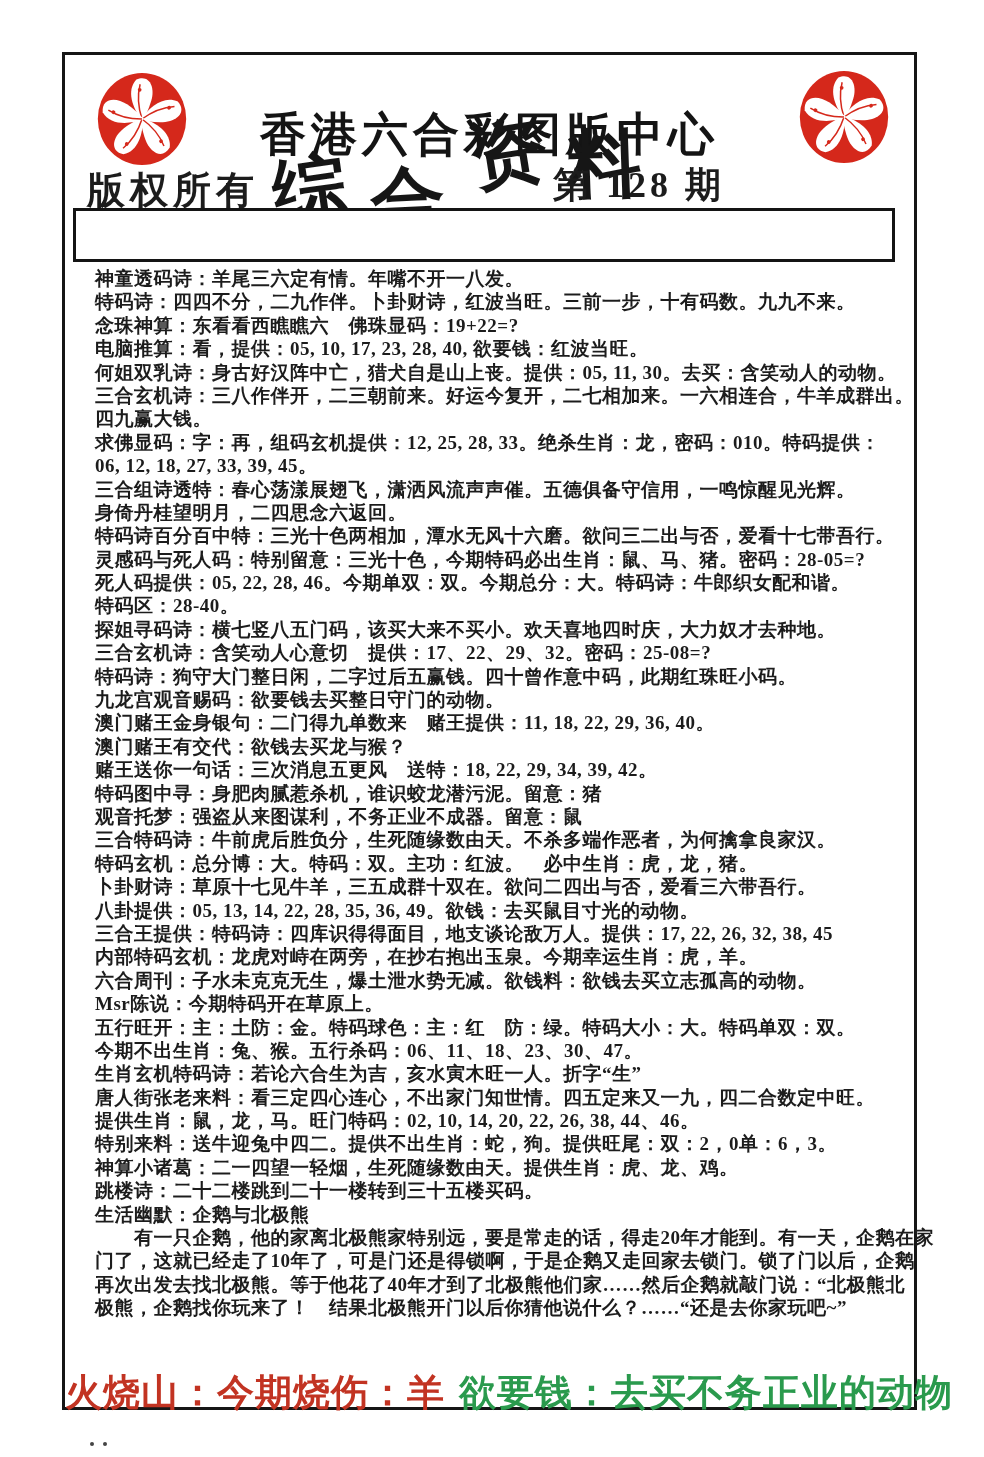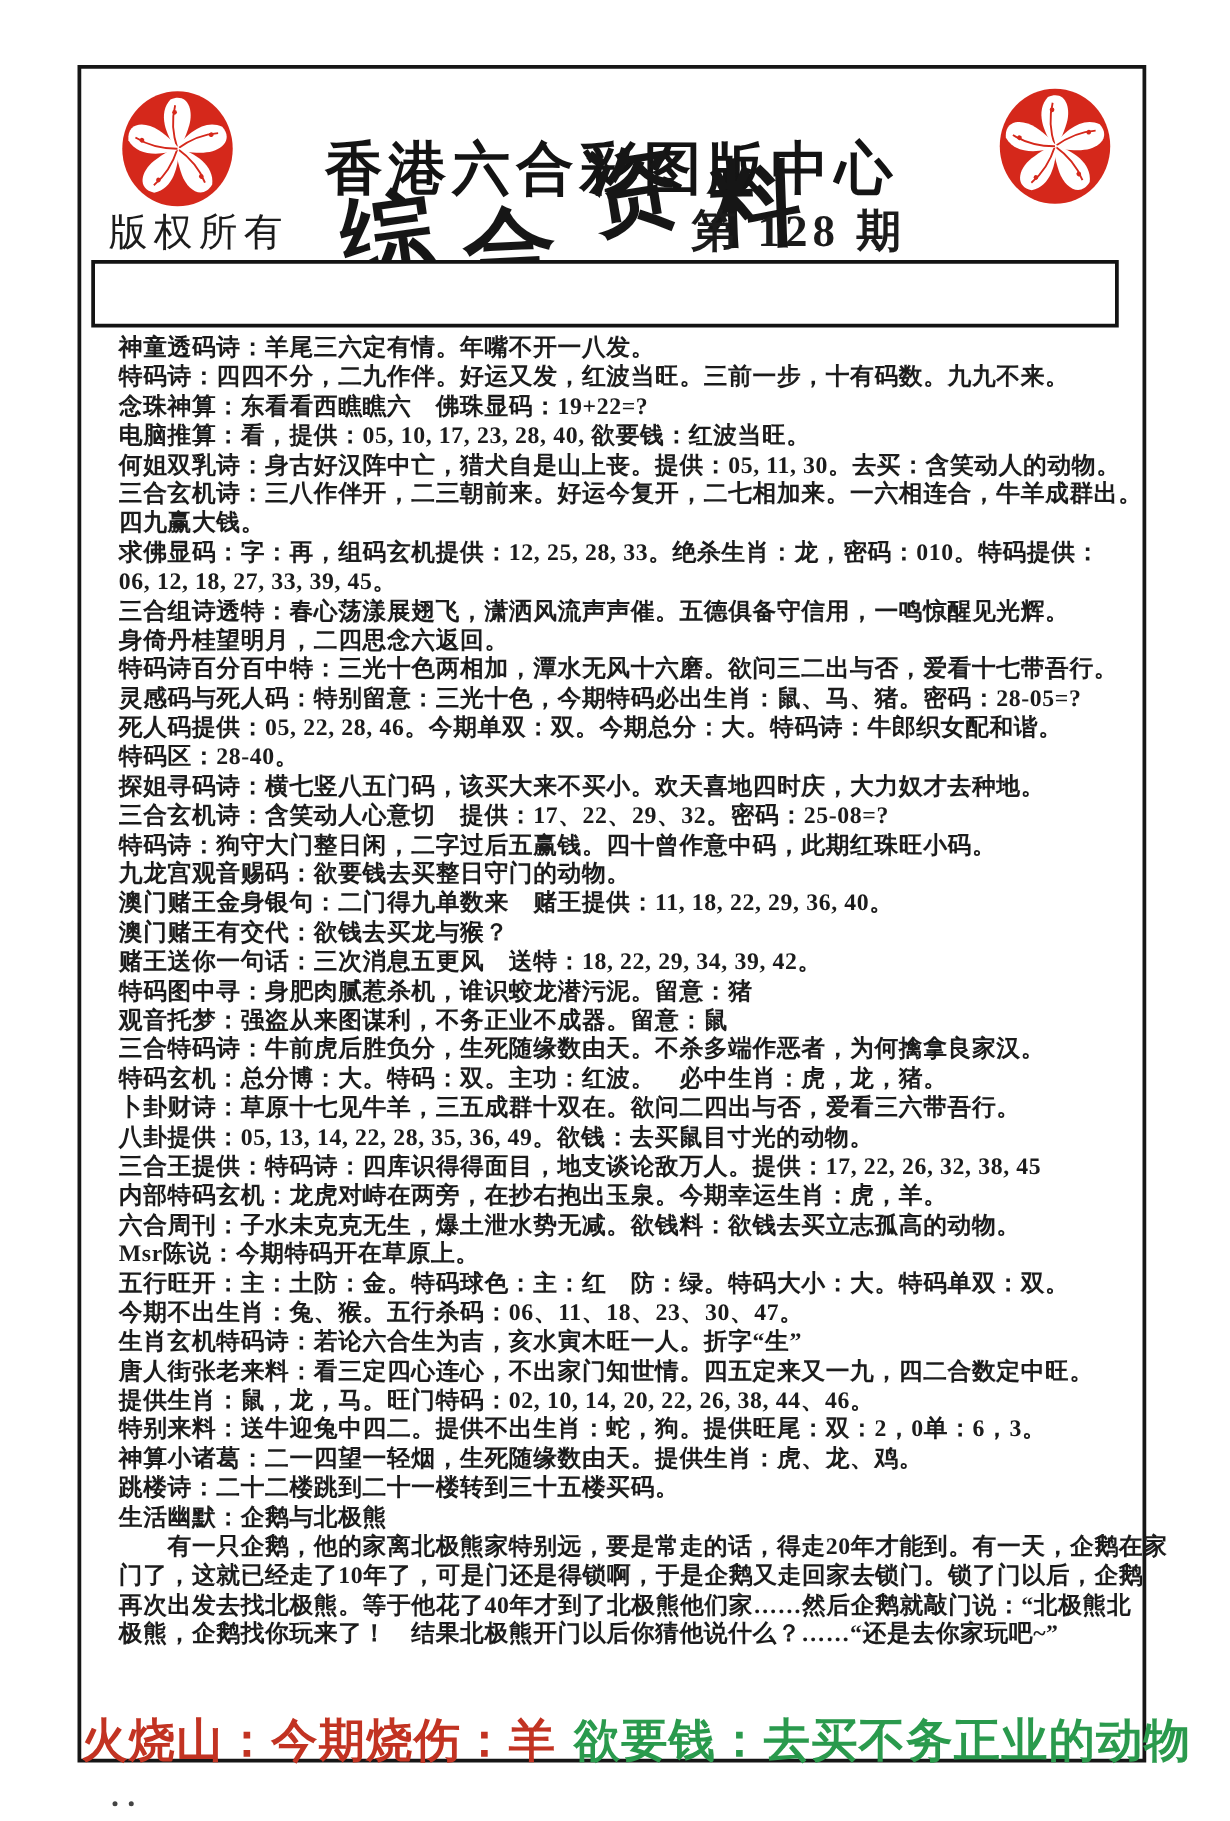--- a/index.html
+++ b/index.html
@@ -8,21 +8,21 @@
   .outer-box{position:absolute;left:62px;top:52px;width:849px;height:1352px;
              border:3px solid #161616;background:#ffffff;}
   .logo{position:absolute;width:94px;height:100px;}
   .logo-left{left:30px;top:14px;}
   .logo-right{left:732px;top:12px;}
   .title{position:absolute;left:0;top:2px;width:100%;text-align:center;
          font-size:46px;font-weight:bold;letter-spacing:5px;color:#141414;margin-top:47px;}
   .subtitle{position:absolute;left:208px;top:40px;display:flex;font-weight:bold;color:#161616;}
   .subtitle span{font-size:74px;line-height:74px;display:inline-block;margin-right:24px;}
   .issue{position:absolute;left:488px;top:106px;font-size:36px;font-weight:bold;letter-spacing:4px;}
-  .notice{position:absolute;top:110px;font-size:31px;font-weight:normal;letter-spacing:5px;}
+  .notice{position:absolute;top:110px;font-size:38px;font-weight:bold;letter-spacing:5px;}
   .notice-left{left:22px;}
   .notice-right{left:684px;}
   .empty-box{position:absolute;left:8px;top:153px;width:816px;height:48px;
              border:3px solid #141414;background:#fff;}
   .lines{position:absolute;left:10px;top:212px;right:8px;}
   .line{height:23.4px;line-height:23.4px;font-size:19px;font-weight:bold;
         white-space:nowrap;letter-spacing:0.5px;margin-left:20px;}
   .banner{position:absolute;left:0;top:1313px;width:100%;text-align:center;
           font-size:37px;font-weight:bold;white-space:nowrap;letter-spacing:1px;}
   .banner .sp{display:inline-block;width:14px;}
@@ -108,21 +108,21 @@
         <span style="transform: translateY(22px) rotate(-9deg);">资</span>
         <span style="transform: translateY(32px) rotate(-2deg);">料</span>
       </div>
     <div class="issue">第 128 期</div>
     <div class="notice notice-left">版权所有</div>
 
     <div class="empty-box"></div>
 
     <div class="lines" id="lines">
         <div class="line">神童透码诗：羊尾三六定有情。年嘴不开一八发。</div>
-        <div class="line">特码诗：四四不分，二九作伴。好运又发，红波当旺。三前一步，十有码数。九九不来。</div>
+        <div class="line">特码诗：四四不分，二九作伴。卜卦财诗，红波当旺。三前一步，十有码数。九九不来。</div>
         <div class="line">念珠神算：东看看西瞧瞧六　佛珠显码：19+22=?</div>
         <div class="line">电脑推算：看，提供：05, 10, 17, 23, 28, 40, 欲要钱：红波当旺。</div>
         <div class="line">何姐双乳诗：身古好汉阵中亡，猎犬自是山上丧。提供：05, 11, 30。去买：含笑动人的动物。</div>
         <div class="line">三合玄机诗：三八作伴开，二三朝前来。好运今复开，二七相加来。一六相连合，牛羊成群出。</div>
         <div class="line">四九赢大钱。</div>
         <div class="line">求佛显码：字：再，组码玄机提供：12, 25, 28, 33。绝杀生肖：龙，密码：010。特码提供：</div>
         <div class="line">06, 12, 18, 27, 33, 39, 45。</div>
         <div class="line">三合组诗透特：春心荡漾展翅飞，潇洒风流声声催。五德俱备守信用，一鸣惊醒见光辉。</div>
         <div class="line">身倚丹桂望明月，二四思念六返回。</div>
         <div class="line">特码诗百分百中特：三光十色两相加，潭水无风十六磨。欲问三二出与否，爱看十七带吾行。</div>

